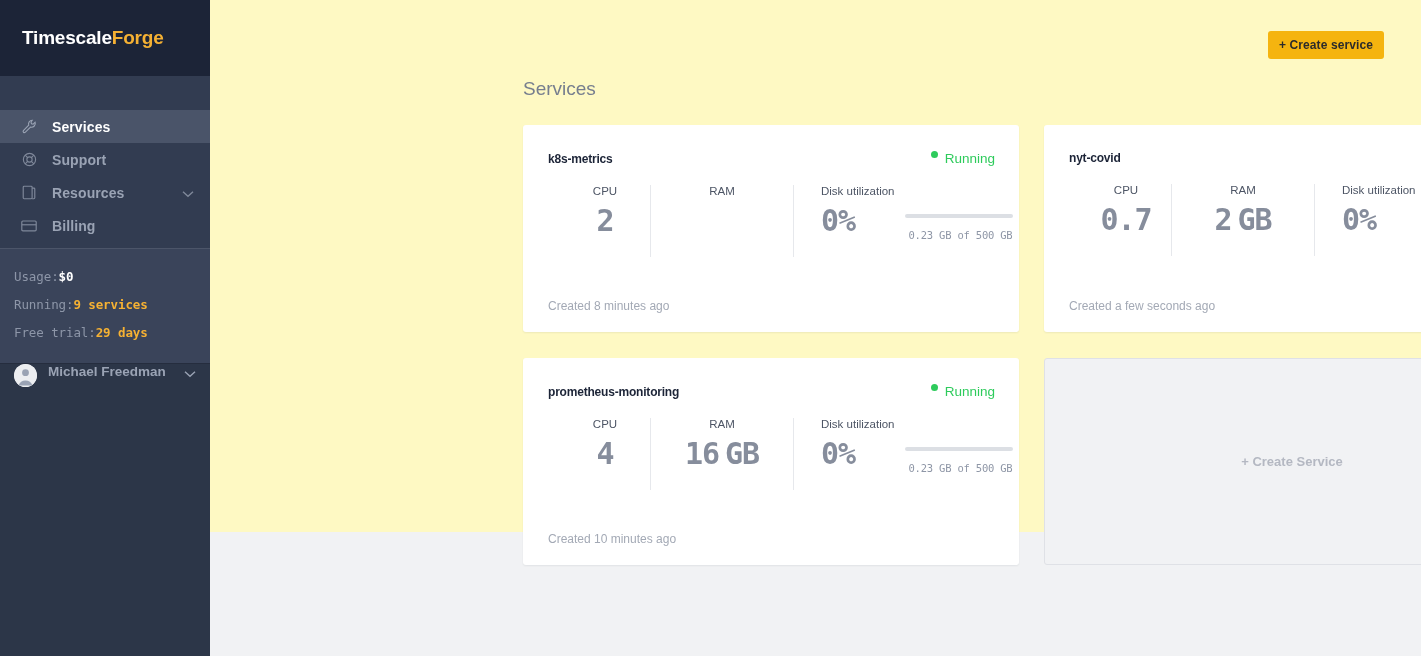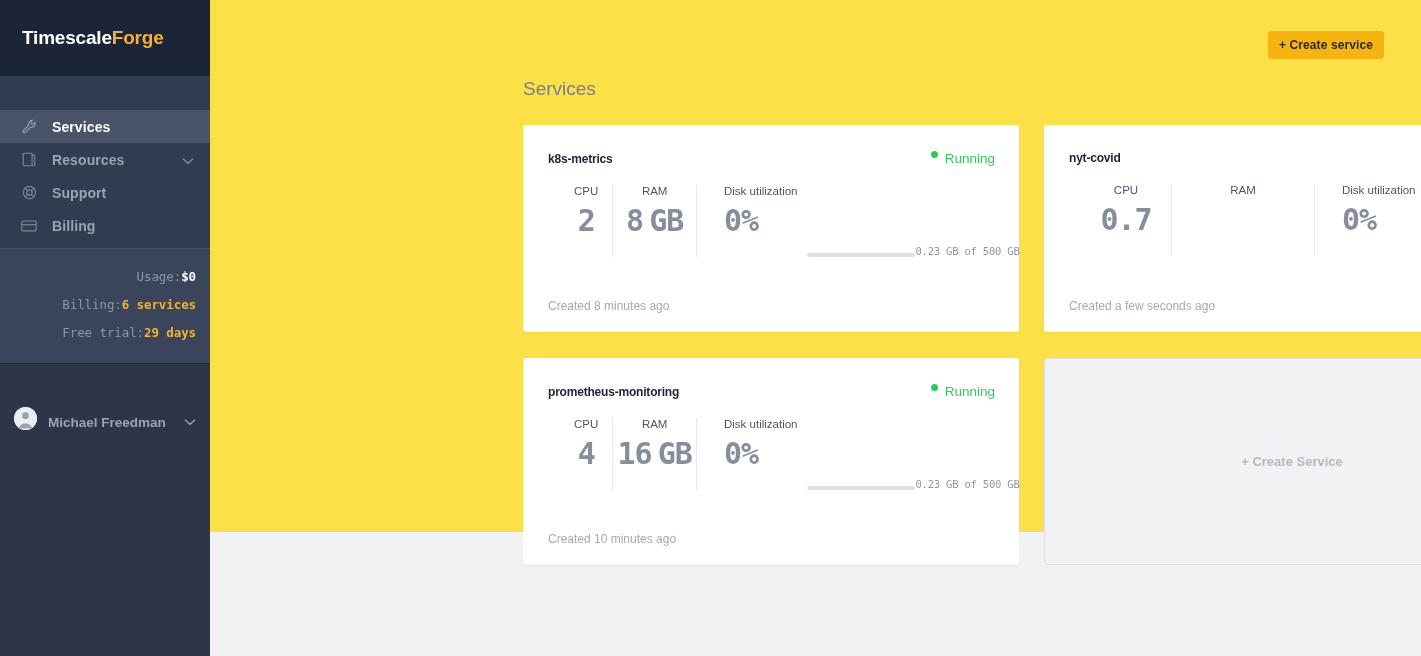--- a/index.html
+++ b/index.html
@@ -44,44 +44,44 @@
   .nav-item.active .nav-label { color: #ffffff; }
   .chev { margin-left: auto; }
 
   .usage {
     background: #3a445a;
     border-top: 1px solid #4c5569;
     border-bottom: 1px solid #252d3e;
     padding: 14px 14px 16px 14px;
   }
   .usage-row {
-    display: flex; justify-content: flex-end; align-items: baseline;
+    display: flex; justify-content: flex-start; align-items: baseline;
     font-family: "DejaVu Sans Mono", monospace;
     font-size: 12.5px; line-height: 28px; letter-spacing: -0.1px;
   }
   .usage-k { color: #8d96a8; }
   .usage-v { color: #ffffff; font-weight: 700; }
   .usage-v.amber { color: #f5b133; }
 
   .account {
-    height: 66px; display: flex; align-items: flex-end;
+    height: 66px; display: flex; align-items: flex-start;
     padding: 0 14px 0 14px; cursor: pointer;
   }
   .avatar {
     width: 23px; height: 23px; border-radius: 50%;
     background: #e9eaee; flex: 0 0 23px;
     display: flex; align-items: center; justify-content: center;
     overflow: hidden; margin-right: 11px;
   }
   .account-name { font-size: 13.5px; font-weight: 700; color: #9aa3b4; }
   .account .chev { margin-left: auto; }
   .sidebar-rest { flex: 1; background: #2c3648; }
 
   
-  .main { flex: 1; position: relative; background: #fde047; height: 532px; }
+  .main { flex: 1; position: relative; background: #fef9c3; height: 532px; }
 
   .topbar { height: 76px; position: relative; }
   .create-btn {
     position: absolute; right: 37px; top: 31px;
     background: #f5b40f; color: #2b2b2b;
     border: none; border-radius: 3px;
     font-family: "Liberation Sans", sans-serif;
     font-size: 12px; font-weight: 700;
     padding: 7px 11px; cursor: pointer; letter-spacing: .1px;
   }
@@ -121,21 +121,21 @@
   .m-label { font-size: 11.5px; color: #4d5565; margin-bottom: 4px; }
   .m-value {
     font-family: "DejaVu Sans Mono", monospace;
     font-size: 30px; font-weight: 700; color: #868d9c;
     letter-spacing: -1px; line-height: 40px;
   }
   .m-value .unit { margin-left: 6px; }
   .disk-left { flex: 0 0 auto; }
   .disk-left .m-label { text-align: right; }
   .disk-left .m-value { text-align: left; }
-  .disk-right { margin-left: 10px; padding-top: 29px; flex: 1; display: flex; flex-direction: row; align-items: flex-end; }
+  .disk-right { margin-left: 10px; padding-top: 29px; flex: 1; display: flex; flex-direction: column; align-items: flex-end; }
   .disk-bar { height: 4px; border-radius: 2px; background: #dcdfe4; }
   .disk-sub {
     font-family: "DejaVu Sans Mono", monospace;
     font-size: 10.5px; color: #8e96a6; margin-top: 11px; letter-spacing: -0.2px;
     white-space: nowrap;
   }
   .card-foot {
     position: absolute; left: 25px; bottom: 19px;
     font-size: 12px; color: #a3a9b5;
   }
@@ -165,68 +165,68 @@
 
     <nav class="nav">
 
       <div class="nav-item active">
         <span class="nav-ico">
           <svg width="17" height="17" viewBox="0 0 20 20" fill="none" stroke="#9aa3b4" stroke-width="1.3">
             <path d="M13.2 2.6a4.4 4.4 0 0 0-4.1 5.9L2.8 14.8a1.5 1.5 0 0 0 2.1 2.1l6.3-6.3a4.4 4.4 0 0 0 5.4-5.7l-2.3 2.3-2-.5-.5-2z"></path>
           </svg>
         </span>
         <span class="nav-label">Services</span>
-      </div>
-
-      <div class="nav-item">
-        <span class="nav-ico">
-          <svg width="16" height="17" viewBox="0 0 18 19" fill="none" stroke="#7f889a" stroke-width="1.3">
-            <rect x="2.5" y="2.5" width="10" height="14" rx="1"></rect>
-            <path d="M12.5 4.5h2a1 1 0 0 1 1 1v10a1 1 0 0 1-1 1h-2"></path>
-          </svg>
-        </span>
-        <span class="nav-label">Resources</span>
-        <span class="chev">
-          <svg width="12" height="8" viewBox="0 0 12 8" fill="none" stroke="#7f889a" stroke-width="1.4">
-            <path d="M1 1.8 6 6.2 11 1.8"></path>
-          </svg>
-        </span>
       </div>
 
       <div class="nav-item">
         <span class="nav-ico">
           <svg width="17" height="17" viewBox="0 0 20 20" fill="none" stroke="#7f889a" stroke-width="1.3">
             <circle cx="10" cy="10" r="7.2"></circle>
             <circle cx="10" cy="10" r="3.1"></circle>
             <path d="M4.9 4.9 7.8 7.8M15.1 4.9 12.2 7.8M4.9 15.1 7.8 12.2M15.1 15.1 12.2 12.2"></path>
           </svg>
         </span>
         <span class="nav-label">Support</span>
       </div>
 
       <div class="nav-item">
         <span class="nav-ico">
+          <svg width="16" height="17" viewBox="0 0 18 19" fill="none" stroke="#7f889a" stroke-width="1.3">
+            <rect x="2.5" y="2.5" width="10" height="14" rx="1"></rect>
+            <path d="M12.5 4.5h2a1 1 0 0 1 1 1v10a1 1 0 0 1-1 1h-2"></path>
+          </svg>
+        </span>
+        <span class="nav-label">Resources</span>
+        <span class="chev">
+          <svg width="12" height="8" viewBox="0 0 12 8" fill="none" stroke="#7f889a" stroke-width="1.4">
+            <path d="M1 1.8 6 6.2 11 1.8"></path>
+          </svg>
+        </span>
+      </div>
+
+      <div class="nav-item">
+        <span class="nav-ico">
           <svg width="18" height="15" viewBox="0 0 20 16" fill="none" stroke="#7f889a" stroke-width="1.3">
             <rect x="2" y="3" width="16" height="11" rx="1.2"></rect>
             <path d="M2 7.2h16"></path>
           </svg>
         </span>
         <span class="nav-label">Billing</span>
       </div>
 
     </nav>
 
     <div class="usage">
       <div class="usage-row">
         <span class="usage-k">Usage:</span>
         <span class="usage-v">$0</span>
       </div>
       <div class="usage-row">
-        <span class="usage-k">Billing:</span>
-        <span class="usage-v amber">6 services</span>
+        <span class="usage-k">Running:</span>
+        <span class="usage-v amber">9 services</span>
       </div>
       <div class="usage-row">
         <span class="usage-k">Free trial:</span>
         <span class="usage-v amber">29 days</span>
       </div>
     </div>
 
     <div class="account">
       <span class="avatar">
         <svg width="23" height="23" viewBox="0 0 23 23">
@@ -264,21 +264,20 @@
             <span>Running</span>
           </span>
         </div>
         <div class="metrics">
           <div class="metric m-cpu">
             <div class="m-label">CPU</div>
             <div class="m-value">2</div>
           </div>
           <div class="metric m-ram">
             <div class="m-label">RAM</div>
-            <div class="m-value"><span>8</span><span class="unit">GB</span></div>
           </div>
           <div class="metric m-disk">
             <div class="disk-left">
               <div class="m-label">Disk utilization</div>
               <div class="m-value">0%</div>
             </div>
             <div class="disk-right">
               <div class="disk-bar" style="width:108px"></div>
               <div class="disk-sub">0.23 GB of 500 GB</div>
             </div>
@@ -292,20 +291,21 @@
           <span class="card-title">nyt-covid</span>
 
         </div>
         <div class="metrics">
           <div class="metric m-cpu">
             <div class="m-label">CPU</div>
             <div class="m-value">0.7</div>
           </div>
           <div class="metric m-ram">
             <div class="m-label">RAM</div>
+            <div class="m-value"><span>2</span><span class="unit">GB</span></div>
           </div>
           <div class="metric m-disk">
             <div class="disk-left">
               <div class="m-label">Disk utilization</div>
               <div class="m-value">0%</div>
             </div>
             <div class="disk-right">
               <div class="disk-bar" style="width:108px"></div>
 
             </div>

